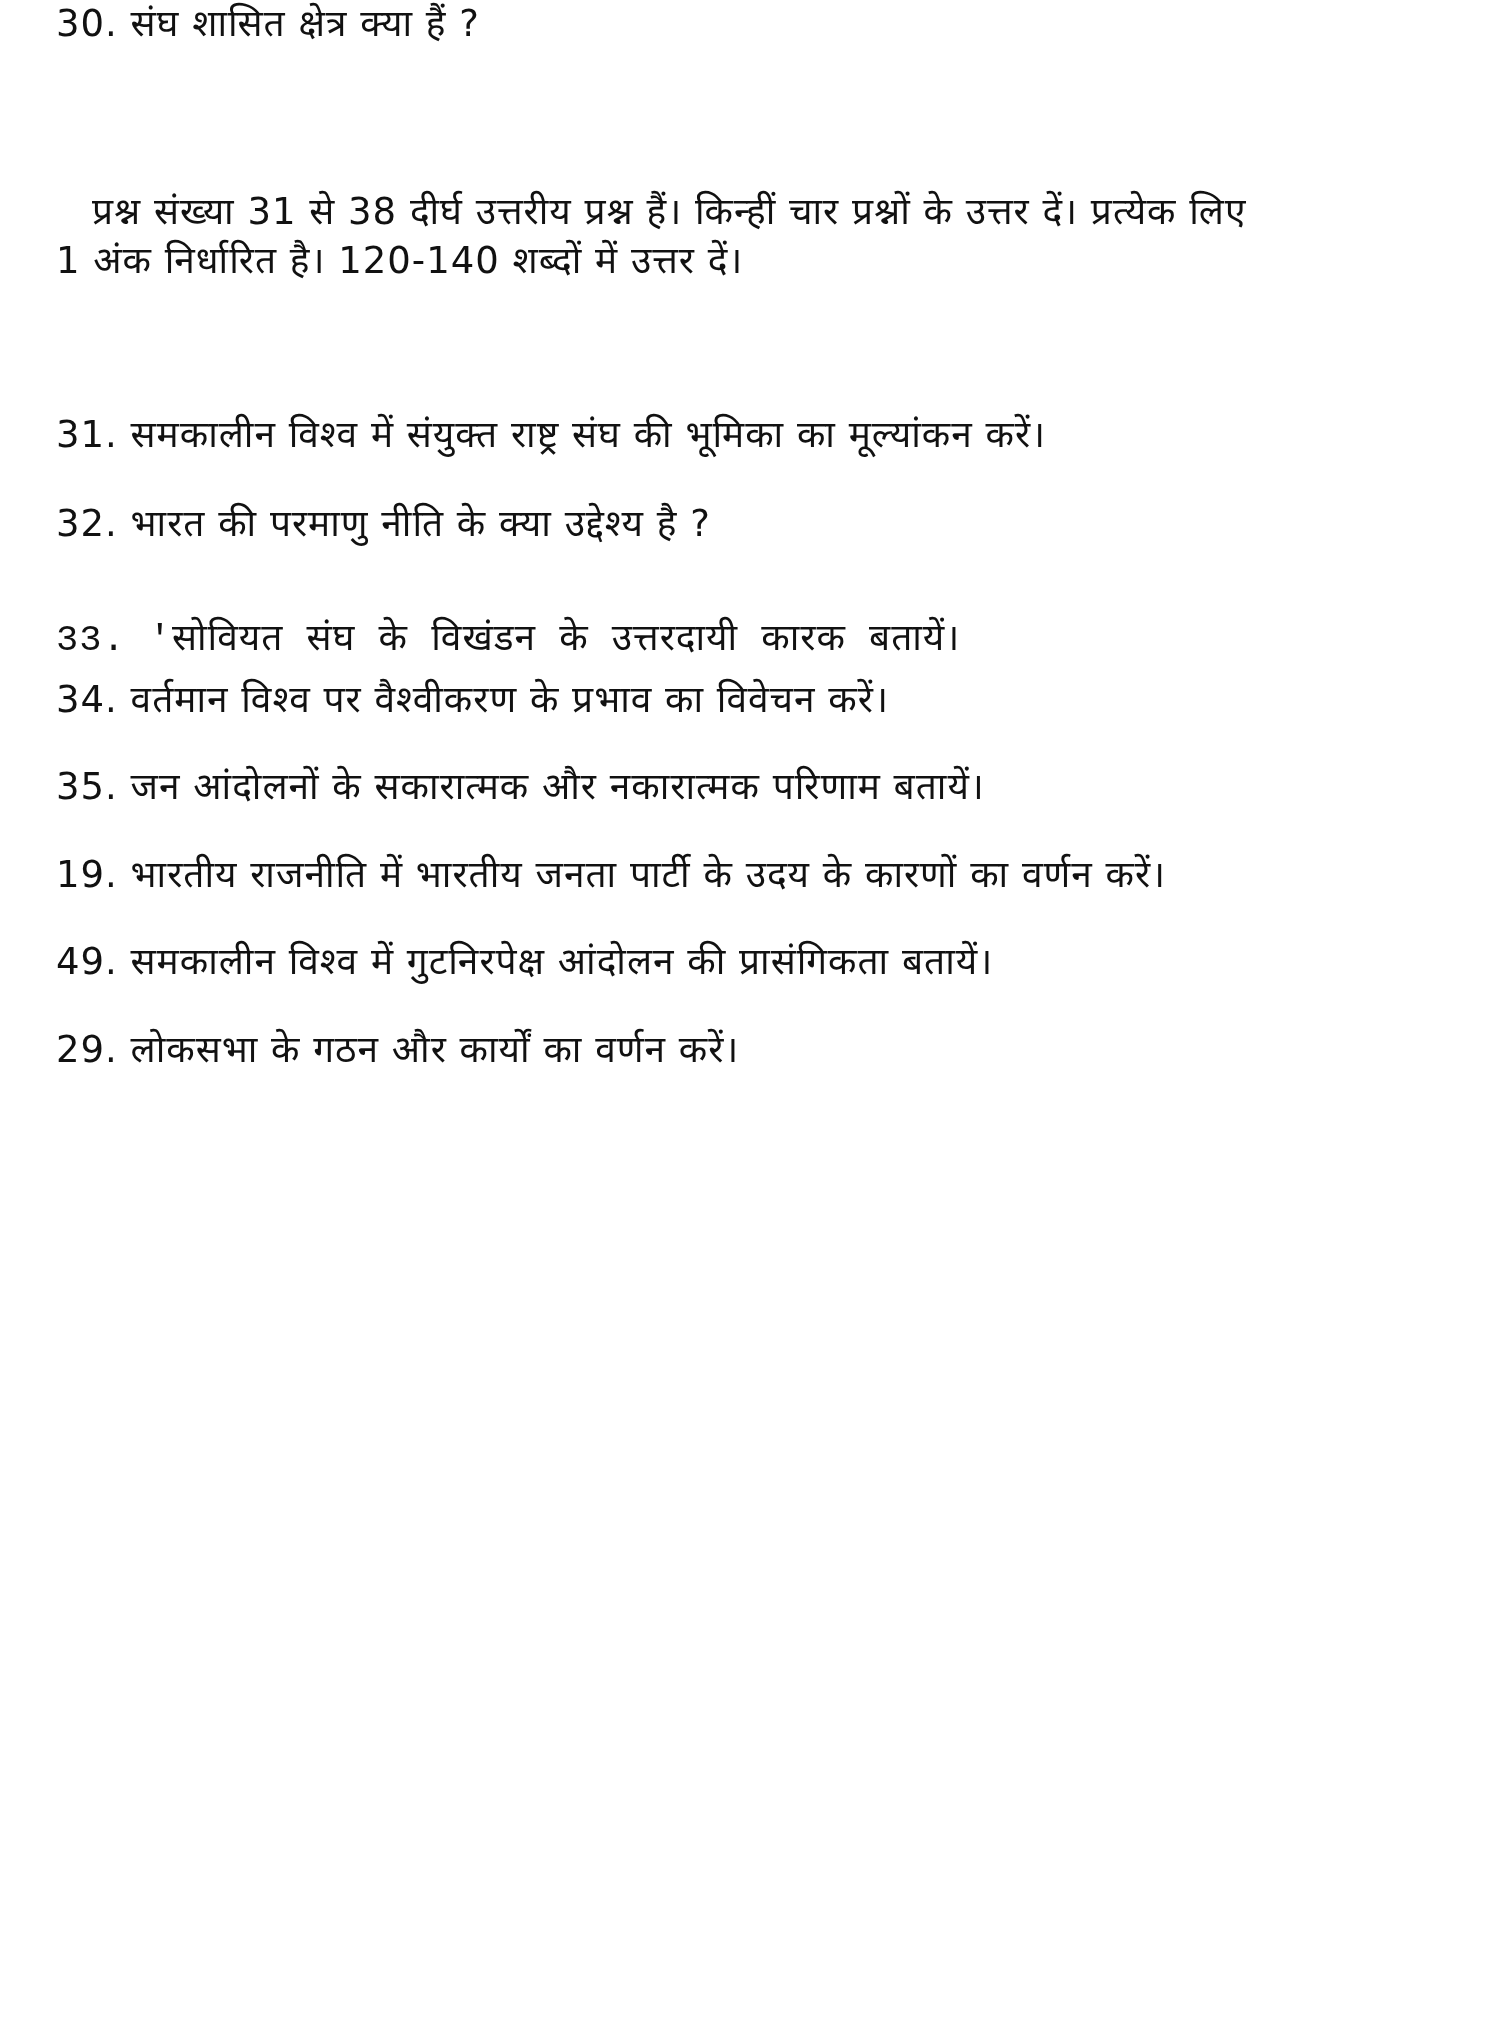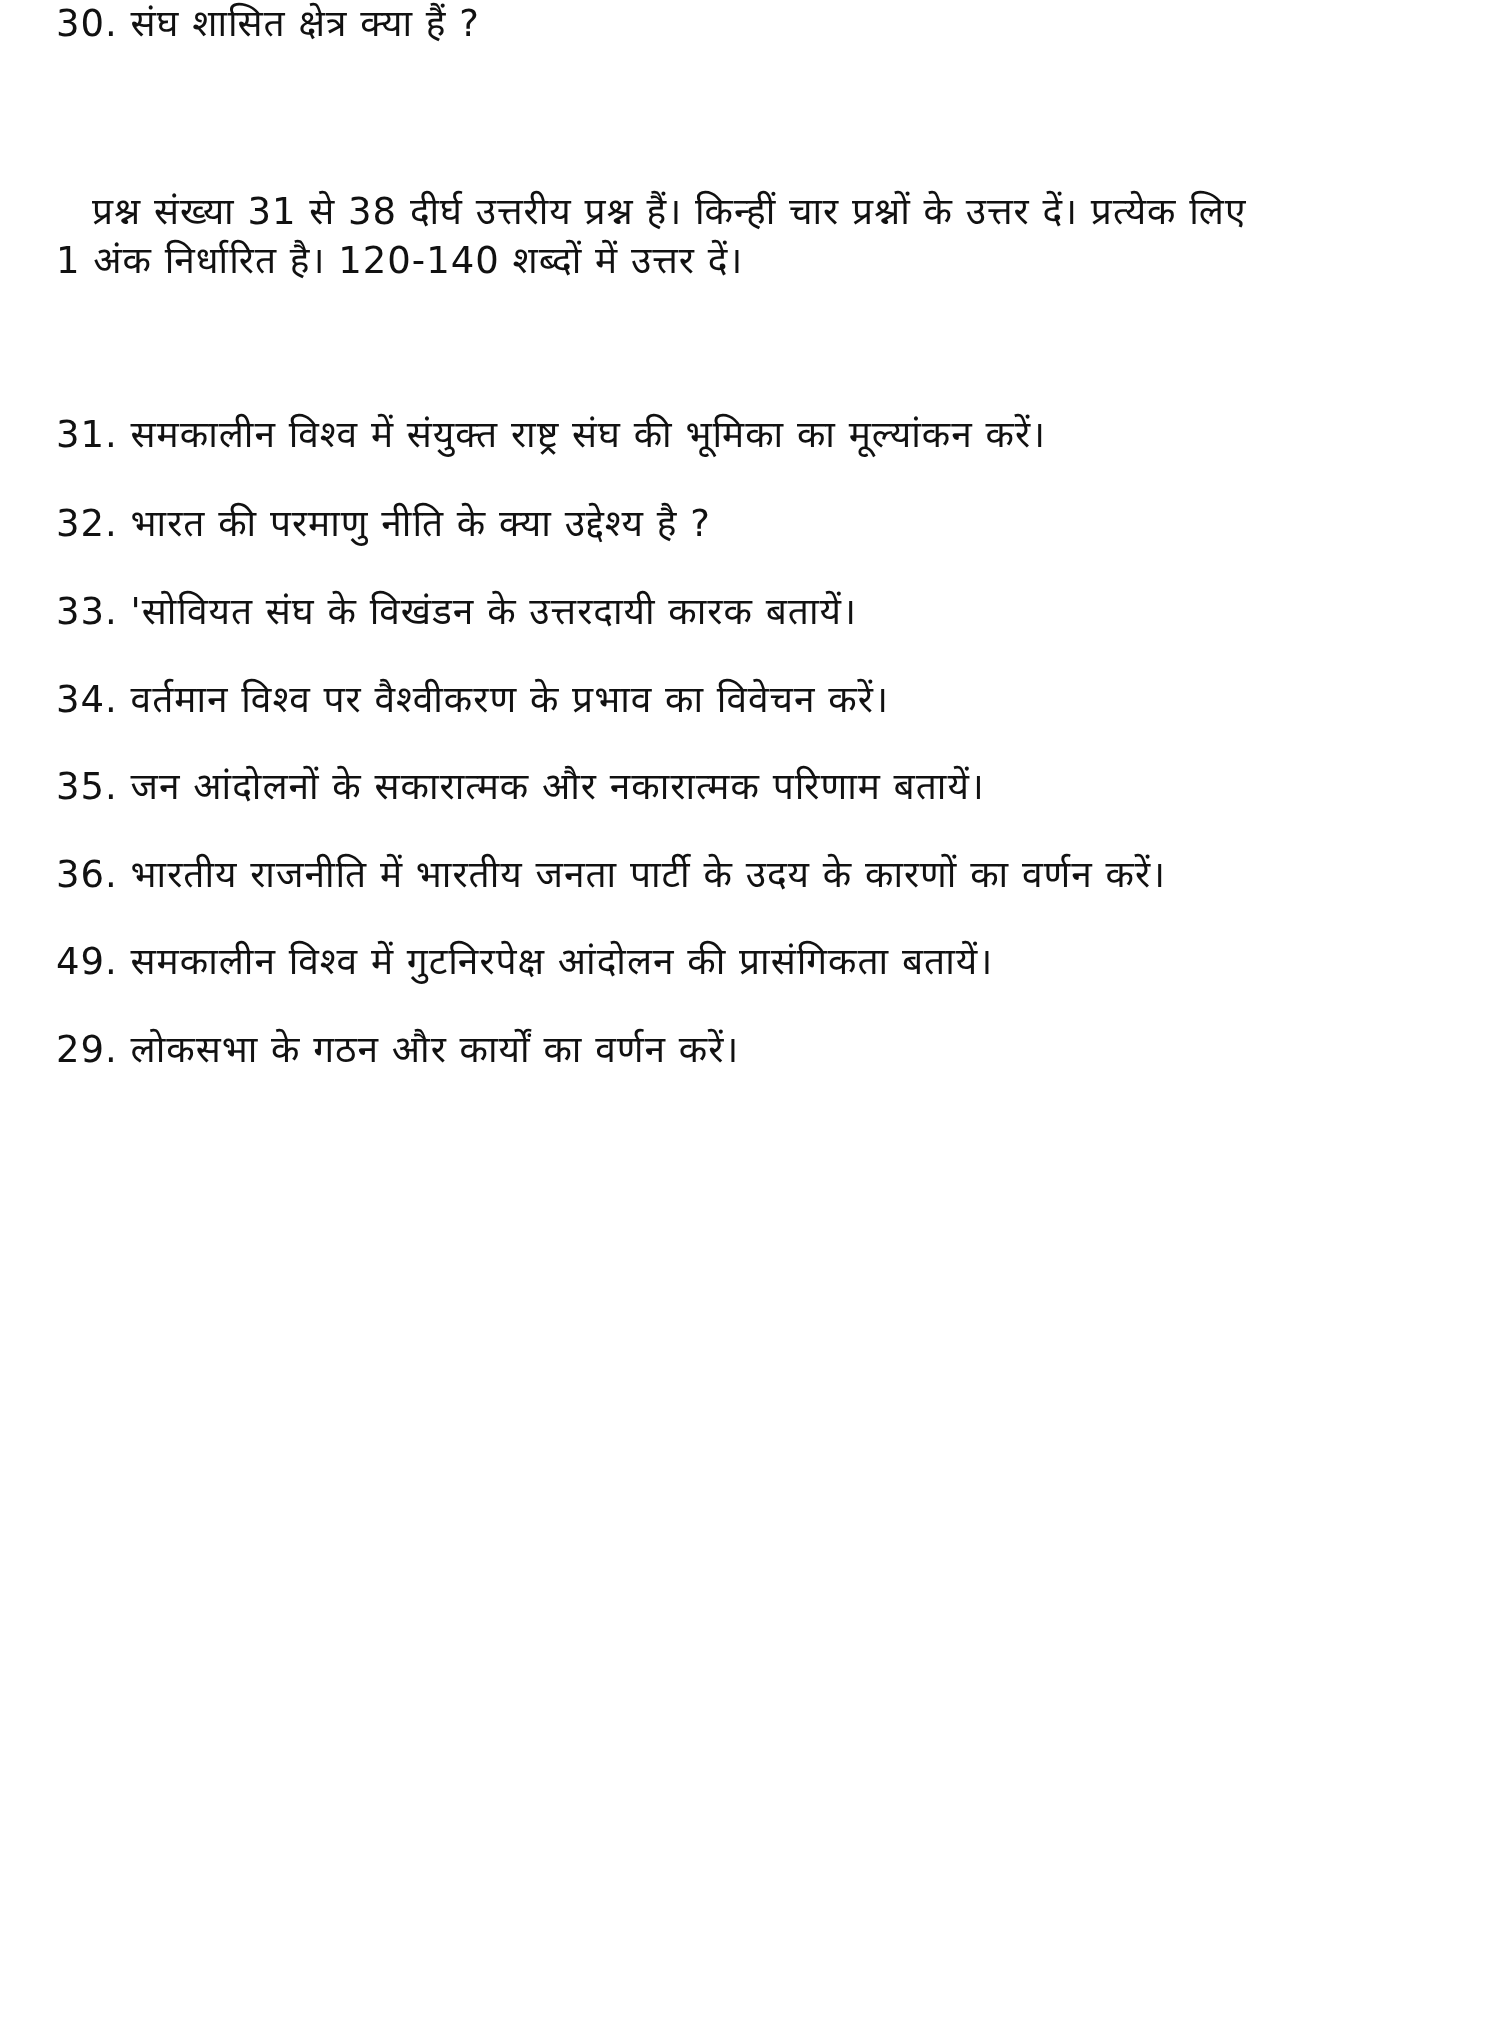--- a/index.html
+++ b/index.html
@@ -10,18 +10,18 @@
 </head>
 <body>
 
 <div class="line" style="top:0px;">30. संघ शासित क्षेत्र क्या हैं ?</div>
 
 <div class="line" style="top:188px;margin-left:36px;">प्रश्न संख्या 31 से 38 दीर्घ उत्तरीय प्रश्न हैं। किन्हीं चार प्रश्नों के उत्तर दें। प्रत्येक लिए</div>
 <div class="line" style="top:237px;">1 अंक निर्धारित है। 120-140 शब्दों में उत्तर दें।</div>
 
 <div class="line" style="top:411px;text-align:right;">31. समकालीन विश्व में संयुक्त राष्ट्र संघ की भूमिका का मूल्यांकन करें।</div>
 <div class="line" style="top:500px;">32. भारत की परमाणु नीति के क्या उद्देश्य है ?</div>
-<div class="line" style="top:588px;">33. 'सोवियत संघ के विखंडन के उत्तरदायी कारक बतायें।</div>
+<div class="line" style="top:616px;font-family:Liberation Mono, monospace;">33. 'सोवियत संघ के विखंडन के उत्तरदायी कारक बतायें।</div>
 <div class="line" style="top:676px;">34. वर्तमान विश्व पर वैश्वीकरण के प्रभाव का विवेचन करें।</div>
 <div class="line" style="top:763px;">35. जन आंदोलनों के सकारात्मक और नकारात्मक परिणाम बतायें।</div>
-<div class="line" style="top:851px;">36. भारतीय राजनीति में भारतीय जनता पार्टी के उदय के कारणों का वर्णन करें।</div>
+<div class="line" style="top:851px;">19. भारतीय राजनीति में भारतीय जनता पार्टी के उदय के कारणों का वर्णन करें।</div>
 <div class="line" style="top:938px;">49. समकालीन विश्व में गुटनिरपेक्ष आंदोलन की प्रासंगिकता बतायें।</div>
 <div class="line" style="top:1026px;">29. लोकसभा के गठन और कार्यों का वर्णन करें।</div>
 
 </body></html>

